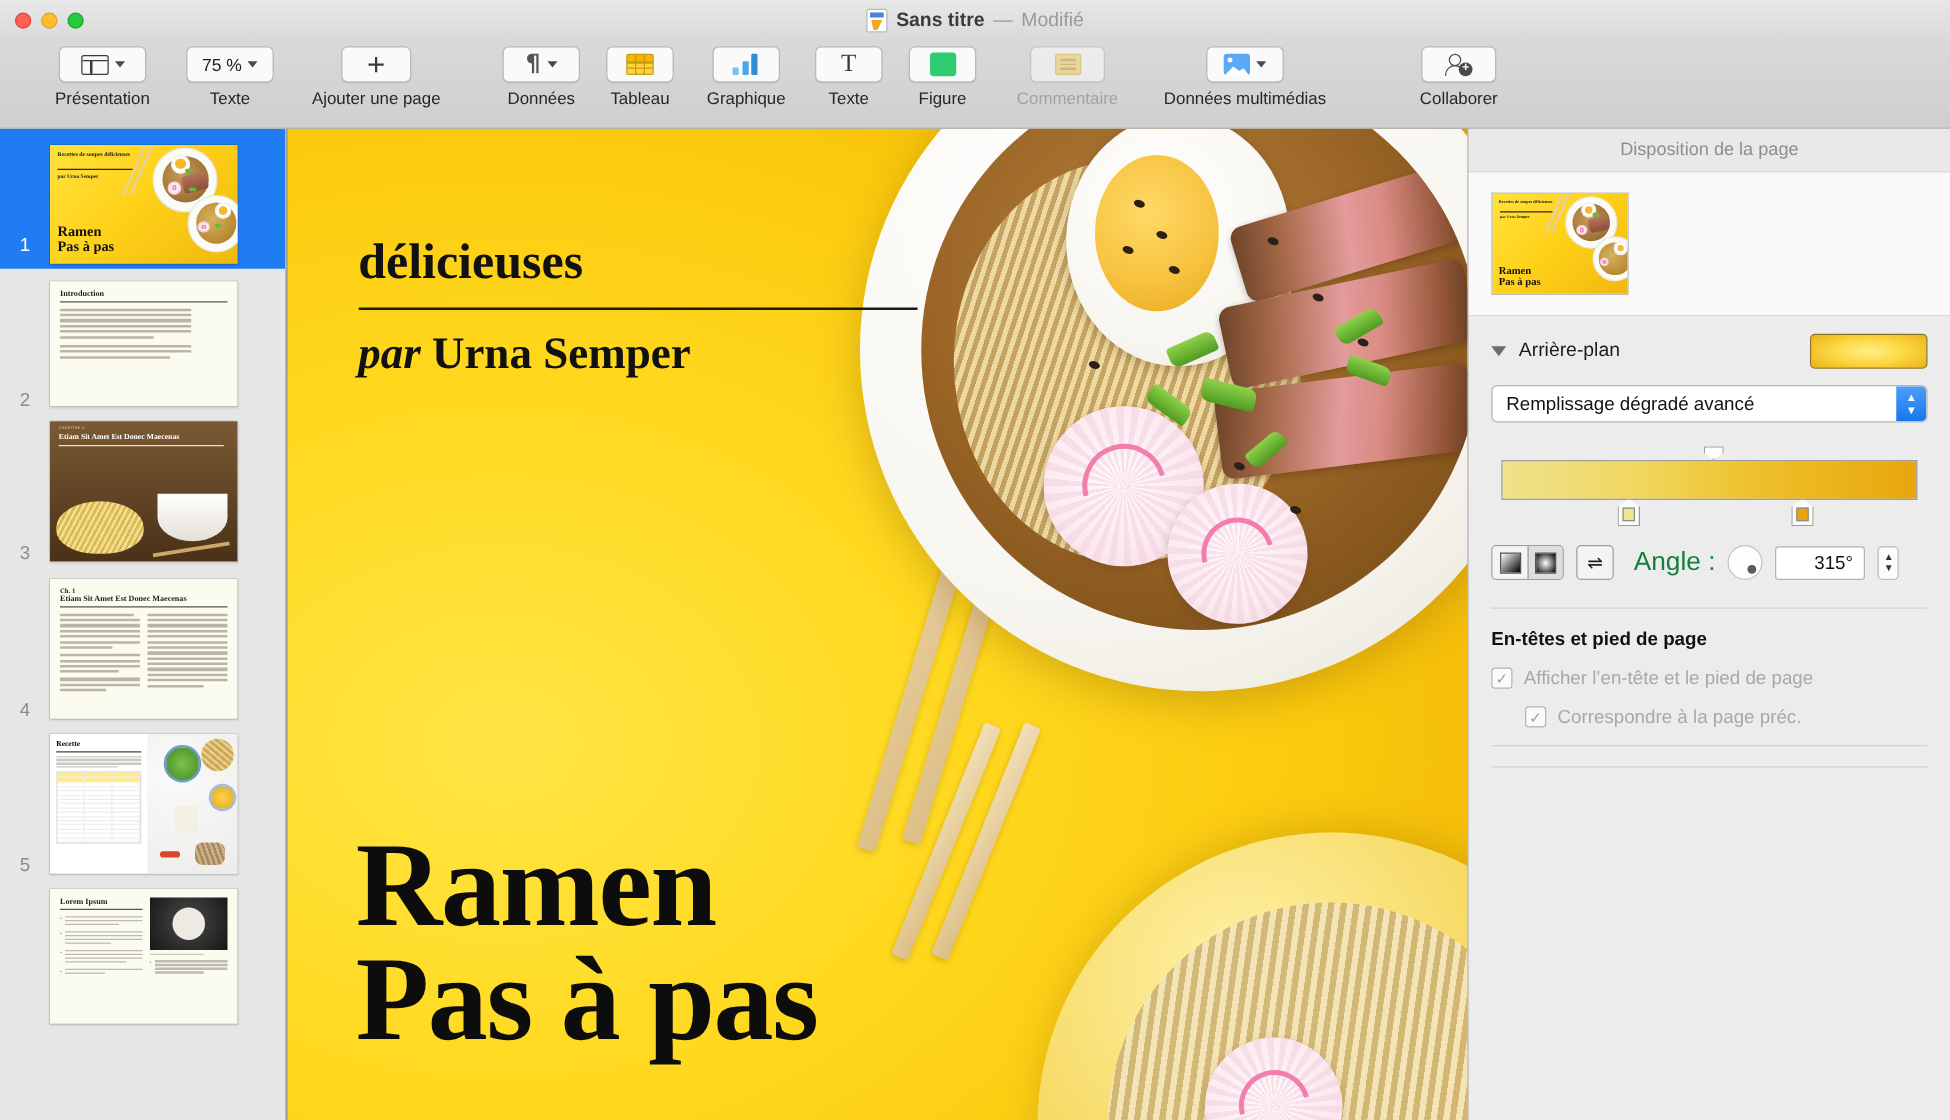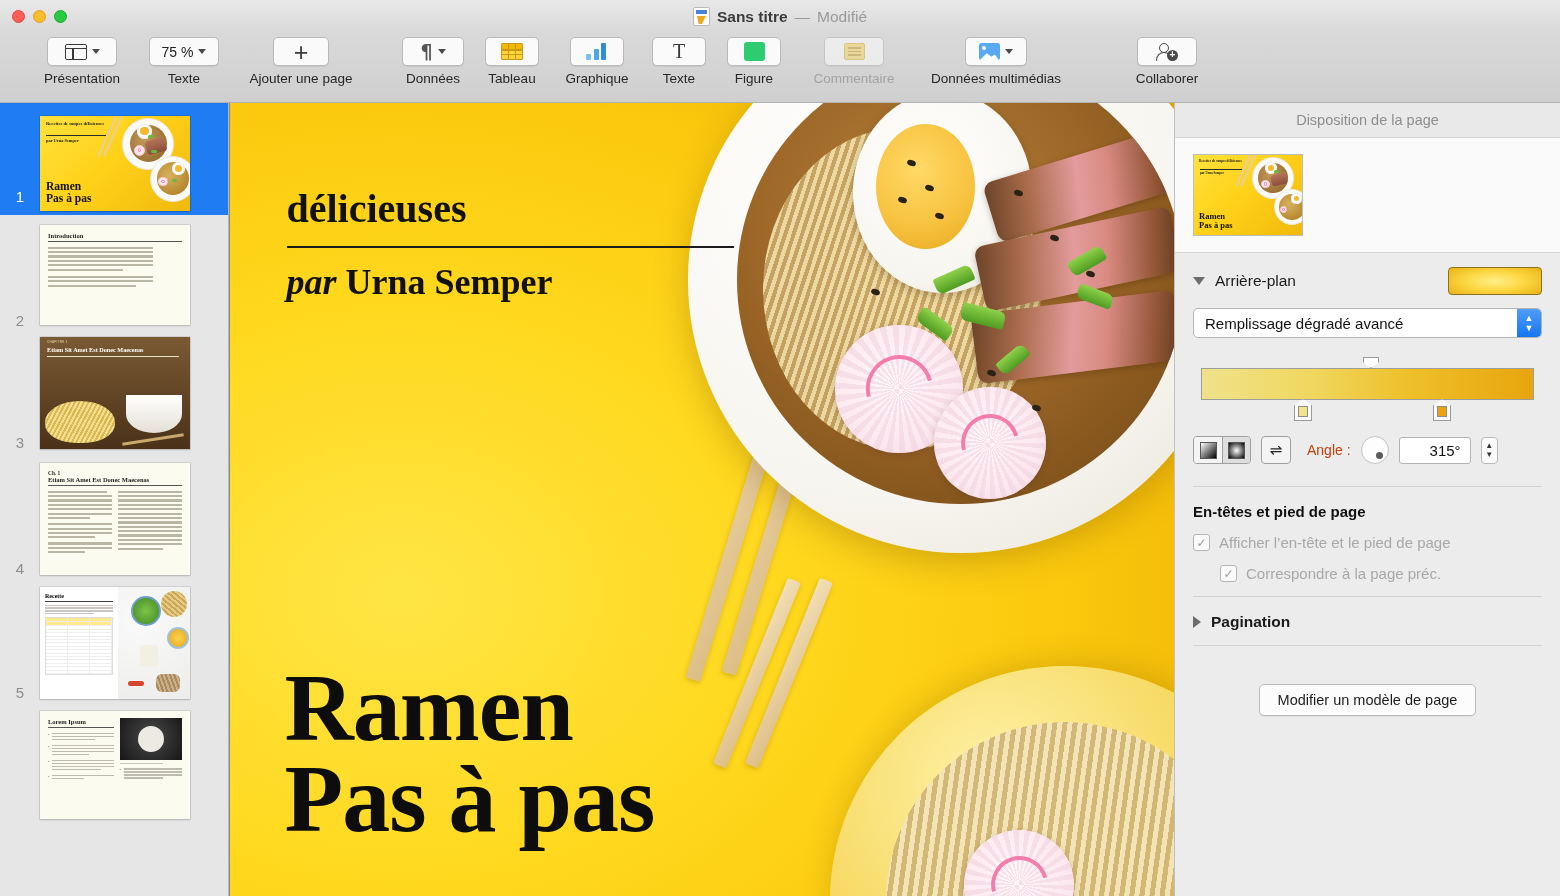--- a/index.html
+++ b/index.html
@@ -329,21 +329,21 @@
                    border: 1px solid #9b9b9b; clip-path: polygon(50% 0, 100% 30%, 100% 100%, 0 100%, 0 30%); }
   .stop-bot .col { position: absolute; left: 4px; top: 7px; width: 10px; height: 11px; border: 1px solid #8d8d8d; }
   .row-ctl { display: flex; align-items: center; gap: 10px; margin-bottom: 22px; }
   .seg2 { display: flex; border: 1px solid #9f9f9f; border-radius: 4px; overflow: hidden; }
   .seg2 > div { width: 28px; height: 26px; display: flex; align-items: center; justify-content: center; background: #f4f4f4; }
   .seg2 > div + div { border-left: 1px solid #9f9f9f; background: #dedede; }
   .g-lin { width: 17px; height: 17px; background: linear-gradient(135deg,#fff,#000); border: 1px solid #555; }
   .g-rad { width: 17px; height: 17px; background: radial-gradient(circle,#fff,#000); border: 1px solid #555; }
   .btn-sq { width: 30px; height: 28px; border: 1px solid #9f9f9f; border-radius: 4px; background: #f4f4f4;
             display: flex; align-items: center; justify-content: center; font-size: 15px; color: #222; }
-  .angle-lbl { font-size: 14px; color: #c2410c; margin-left: 6px; }
+  .angle-lbl { font-size: 21px; color: #15803d; margin-left: 6px; }
   .dial { width: 28px; height: 28px; border-radius: 50%; background: #fdfdfd; border: 1px solid #c4c4c4;
           position: relative; }
   .dial i { position: absolute; width: 7px; height: 7px; border-radius: 50%; background: #5a5a5a;
             right: 4.5px; bottom: 4.5px; }
   .angle-field { width: 72px; height: 27px; background: #fff; border: 1px solid #b3b3b3; border-radius: 3px;
                  display: flex; align-items: center; justify-content: flex-end; padding-right: 9px;
                  font-size: 15px; color: #111; }
   .stepper { width: 17px; height: 27px; background: #fcfcfc; border: 1px solid #b9b9b9; border-radius: 4px;
              display: flex; flex-direction: column; align-items: center; justify-content: center; gap: 2px;
              font-size: 8px; line-height: 7px; color: #333; }
@@ -895,28 +895,19 @@
           <span class="chk">✓</span>
           <span class="chk-lbl">Afficher l’en-tête et le pied de page</span>
         </div>
         <div class="chk-row indent">
           <span class="chk">✓</span>
           <span class="chk-lbl">Correspondre à la page préc.</span>
         </div>
 
         <div class="hr" style="margin-top:14px"></div>
 
-        <div class="sect-head">
-          <div class="sect-left">
-            <span class="tri-r"></span>
-            <span class="sect-name" style="font-weight:700">Pagination</span>
-          </div>
-        </div>
 
         <div class="hr" style="margin-top:14px"></div>
 
-        <div class="center-btn">
-          <button class="btn" style="padding:7px 18px">Modifier un modèle de page</button>
-        </div>
       </div>
     </div>
   </div>
 </div>
 
 </body></html>

